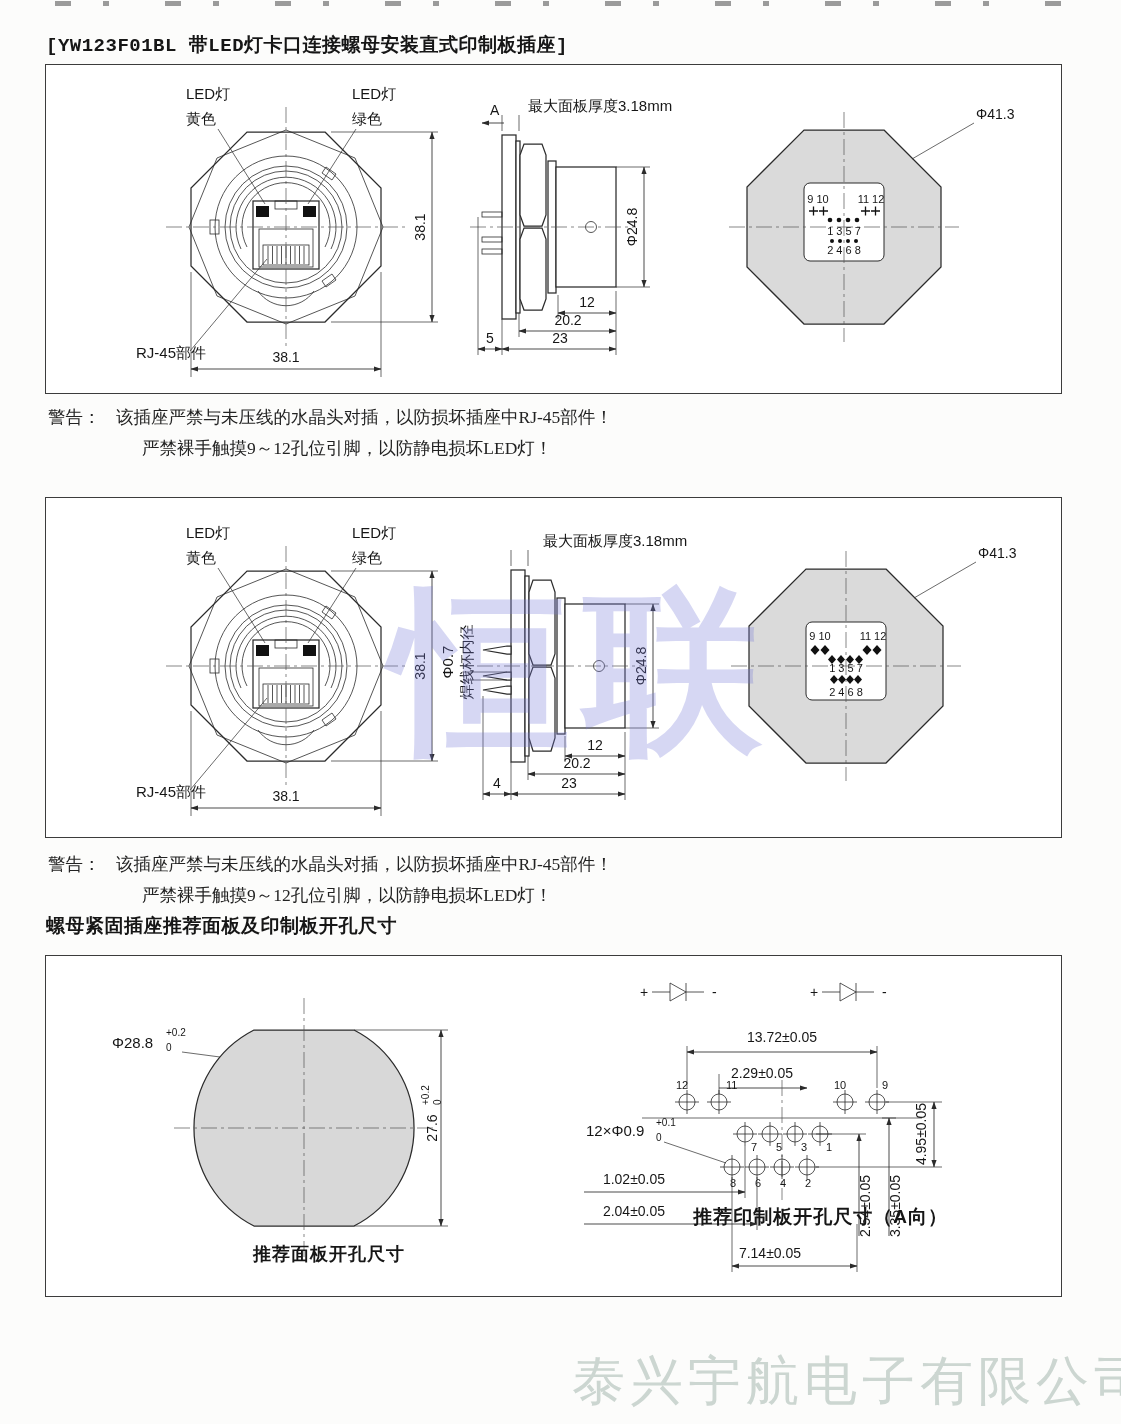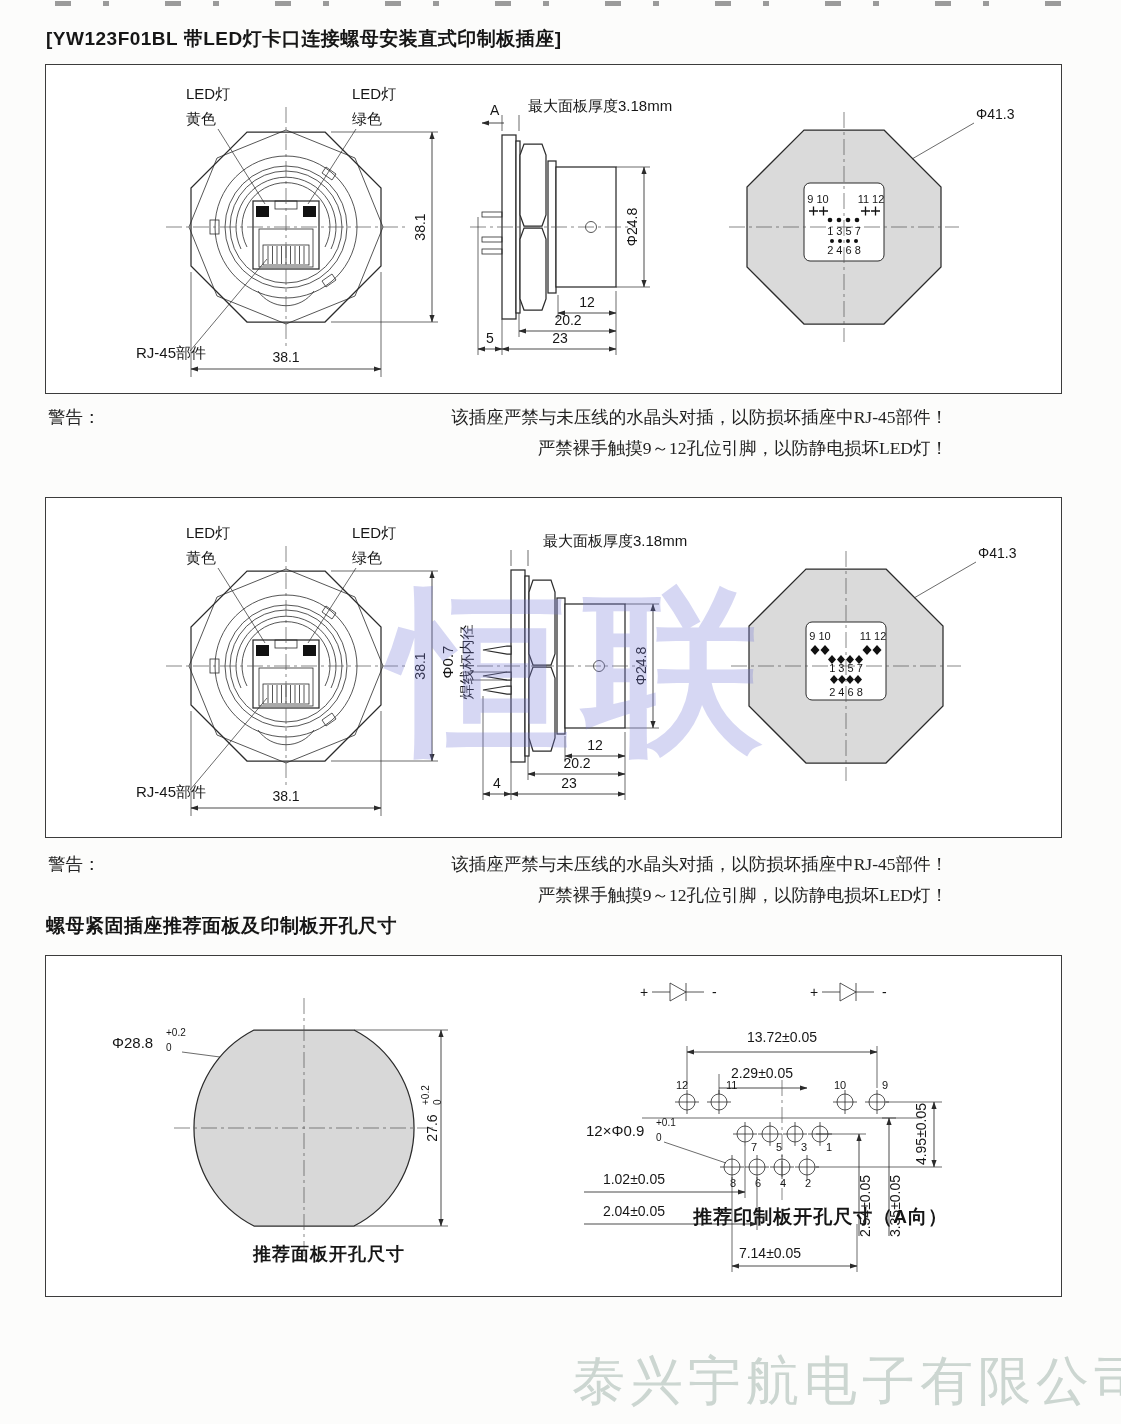--- a/index.html
+++ b/index.html
@@ -3,21 +3,21 @@
 <meta charset="utf-8">
 <style>
   html,body{margin:0;padding:0;background:#e8e8e8;}
   #page{position:relative;width:1121px;height:1424px;background:#fcfcfb;overflow:hidden;
         font-family:"Liberation Sans",sans-serif;color:#161616;}
   .topfrag{position:absolute;top:1px;left:55px;width:1030px;height:5px;opacity:.5;
     background:repeating-linear-gradient(90deg,#3a3a3a 0 16px,transparent 16px 48px,#3a3a3a 48px 54px,transparent 54px 110px);}
   .sec-title{position:absolute;left:46px;font-size:19px;font-weight:600;letter-spacing:.5px;white-space:nowrap;}
   .sec-title.bold{font-weight:700;}
   .draw-box{position:absolute;left:45px;width:1015px;background:#fff;border:1.4px solid #3c3c3c;}
-  .warn{position:absolute;left:48px;font-family:"Liberation Serif",serif;font-size:17.5px;line-height:31px;color:#222;text-align:right;}
+  .warn{position:absolute;left:48px;font-family:"Liberation Serif",serif;font-size:17.5px;line-height:31px;color:#222;}
   .warn .wlabel{position:absolute;left:0;top:0;}
   .warn .wbody{margin-left:68px;}
   .caption{position:absolute;font-size:18px;font-weight:600;text-align:right;letter-spacing:1px;}
   .wm-center{position:absolute;left:392px;top:584px;font-family:"Liberation Serif",serif;font-weight:bold;
      font-size:178px;line-height:1;letter-spacing:14px;color:rgba(120,124,214,0.30);z-index:6;pointer-events:none;white-space:nowrap;}
   .wm-footer{position:absolute;left:572px;top:1346px;font-family:"Liberation Serif",serif;
      font-size:53px;letter-spacing:5px;color:#ccd6d1;white-space:nowrap;}
   
   svg{display:block;}
   svg text{font-family:"Liberation Sans",sans-serif;fill:#161616;font-size:14px;}
@@ -30,21 +30,21 @@
   .zh{font-size:15px;}
   .sm{font-size:11px;}
   .xs{font-size:10px;}
 </style>
 </head>
 <body>
 <div id="page">
 
 <div class="topfrag"></div>
 
-<div class="sec-title" style="top:26px;">[YW123F01BL 带LED灯卡口连接螺母安装直式印制板插座]</div>
+<div class="sec-title" style="top:32px;font-family:Liberation Mono, monospace;">[YW123F01BL 带LED灯卡口连接螺母安装直式印制板插座]</div>
 
 <div class="draw-box" style="top:64px;height:328px;">
 <svg width="1015" height="326" viewBox="0 0 1015 326">
   <defs>
     <marker id="m1" viewBox="0 0 10 10" refX="9.5" refY="5" markerWidth="9" markerHeight="9" orient="auto-start-reverse">
       <path d="M0,1.5L10,5L0,8.5z" fill="#2b2b2b"></path>
     </marker>
   </defs>
 
   <g transform="translate(240,162)">

